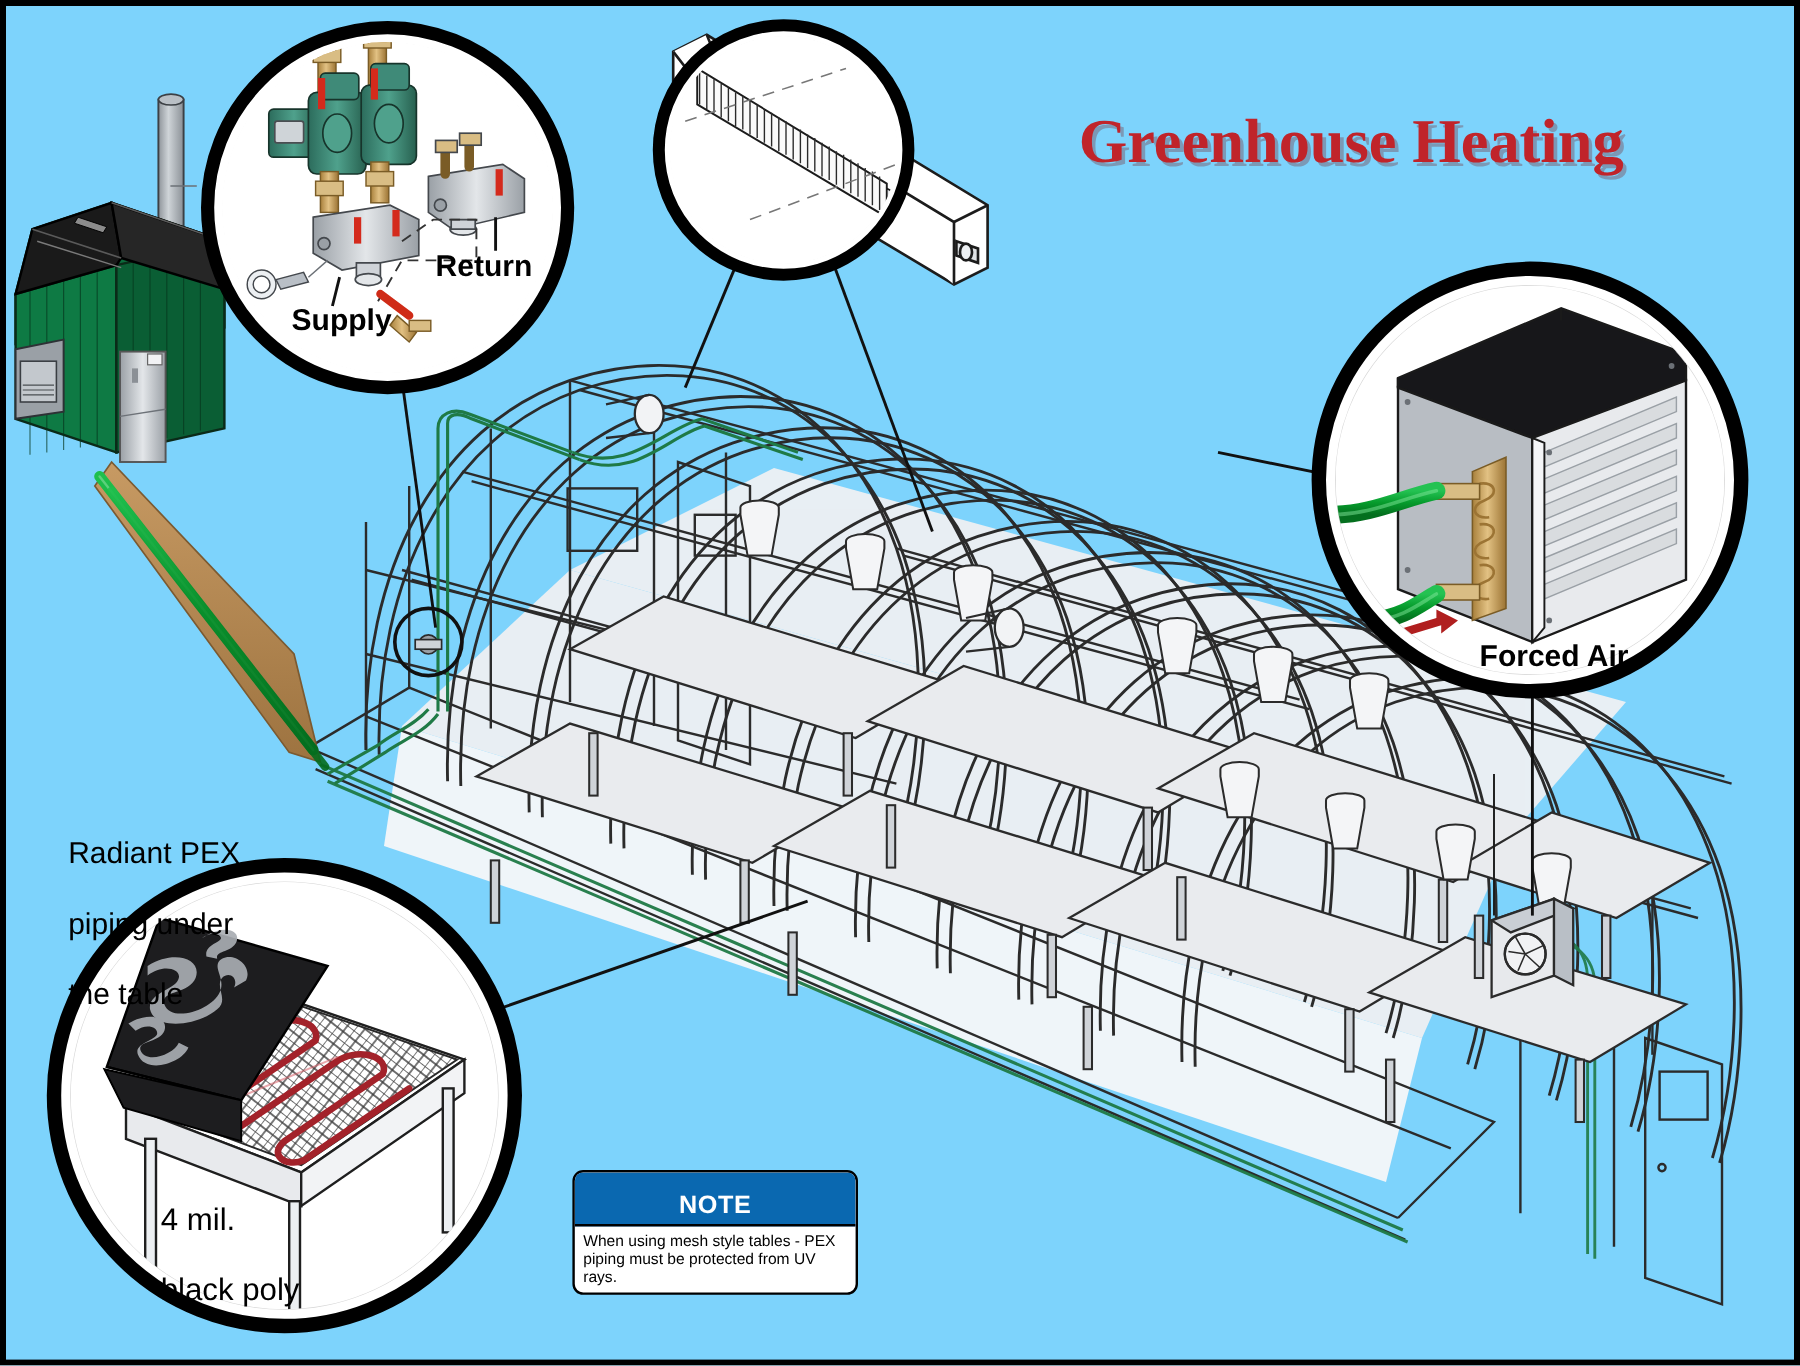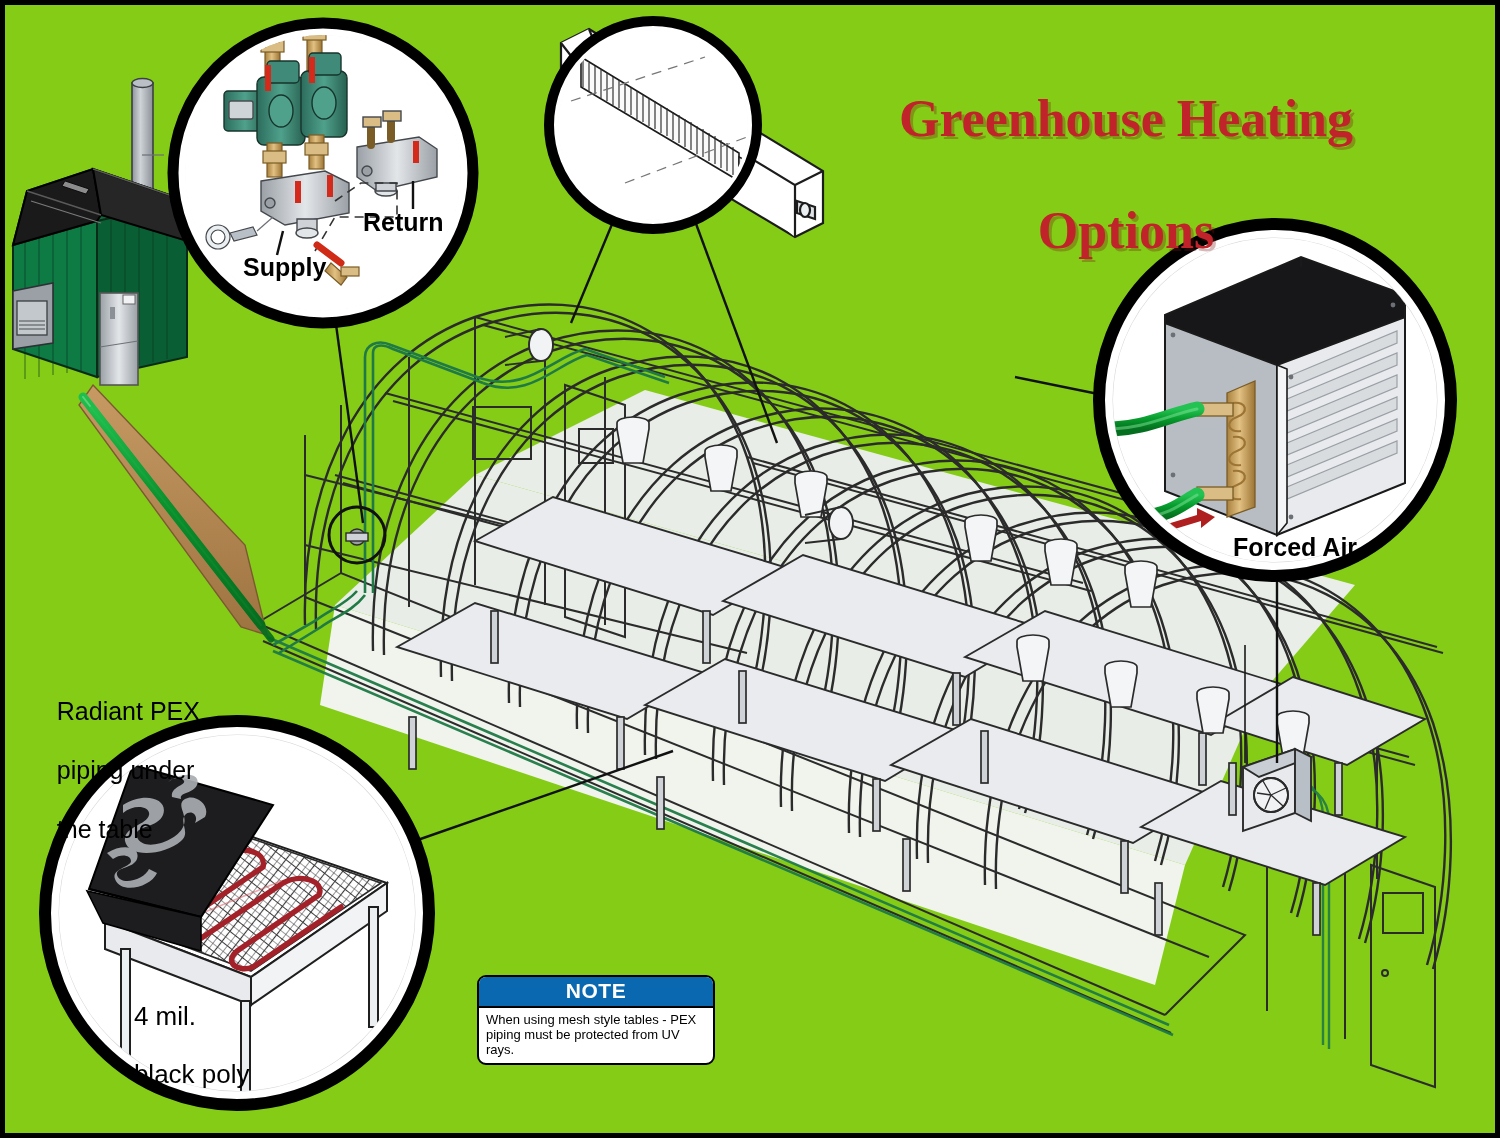--- a/index.html
+++ b/index.html
@@ -1,37 +1,37 @@
 <!DOCTYPE html>
 <html><head>
 <meta charset="utf-8">
 <style>
   html,body{margin:0;padding:0;background:#ffffff;}
   body{width:1500px;height:1138px;overflow:hidden;
        font-family:"Liberation Sans",sans-serif;}
-  #stage{position:relative;width:1500px;height:1138px;background:#84cc16;
+  #stage{position:relative;width:1500px;height:1138px;background:#7dd3fc;
          box-sizing:border-box;border:5px solid #000;}
   svg{display:block;}
   #art{position:absolute;left:0;top:0;width:1490px;height:1128px;}
   .txt{position:absolute;white-space:pre;}
   #title{left:780px;top:30px;width:630px;text-align:center;
          font-family:"Liberation Serif",serif;font-weight:bold;
          font-size:52px;line-height:1.08;color:#c0242a;
          text-shadow:3px 3px 0 rgba(120,20,20,.30);}
   .calloutlbl{font-weight:bold;color:#000;}
   #lbl-supply{left:238px;top:248px;font-size:25px;}
   #lbl-return{left:358px;top:203px;font-size:25px;}
   #lbl-finned{left:586px;top:155px;font-size:25px;line-height:1.06;text-align:center;width:100px;}
   #lbl-forced{left:1228px;top:528px;font-size:25px;}
   #lbl-4mil{left:100px;top:968px;font-size:26px;line-height:1.12;color:#000;}
   #lbl-radiant{left:24px;top:662px;font-size:25px;line-height:1.18;color:#000;}
   #note{position:absolute;left:472px;top:970px;width:234px;
         border:2.5px solid #000;border-radius:9px;background:#fff;overflow:hidden;}
   #note-hd{background:#0a68b0;color:#fff;font-weight:bold;font-size:21px;
-           text-align:center;padding:2px 0 3px;letter-spacing:.5px;
+           text-align:center;padding:16px 0 3px;letter-spacing:.5px;
            border-bottom:2.5px solid #000;}
   #note-bd{font-size:13px;line-height:1.16;padding:4px 7px 6px;color:#000;}
 </style>
 </head>
 <body>
 
 <div id="stage">
 
   <svg id="art" viewBox="0 0 1490 1128">
     <defs>
@@ -530,21 +530,20 @@
         </g>
 
         <path d="M82 886 L98 918 L196 946 L196 912 Z" fill="#1d1d1f" stroke="#000" stroke-width="1.6"></path>
       </g>
     </g>
 
   </svg>
 
   <div class="txt" id="title">
     <span>Greenhouse Heating</span><br>
-    <span>Options</span>
   </div>
 
   <div class="txt calloutlbl" id="lbl-supply">Supply</div>
   <div class="txt calloutlbl" id="lbl-return">Return</div>
 
 
   <div class="txt calloutlbl" id="lbl-forced">Forced Air</div>
 
   <div class="txt" id="lbl-4mil">
     <span>4 mil.</span><br>

